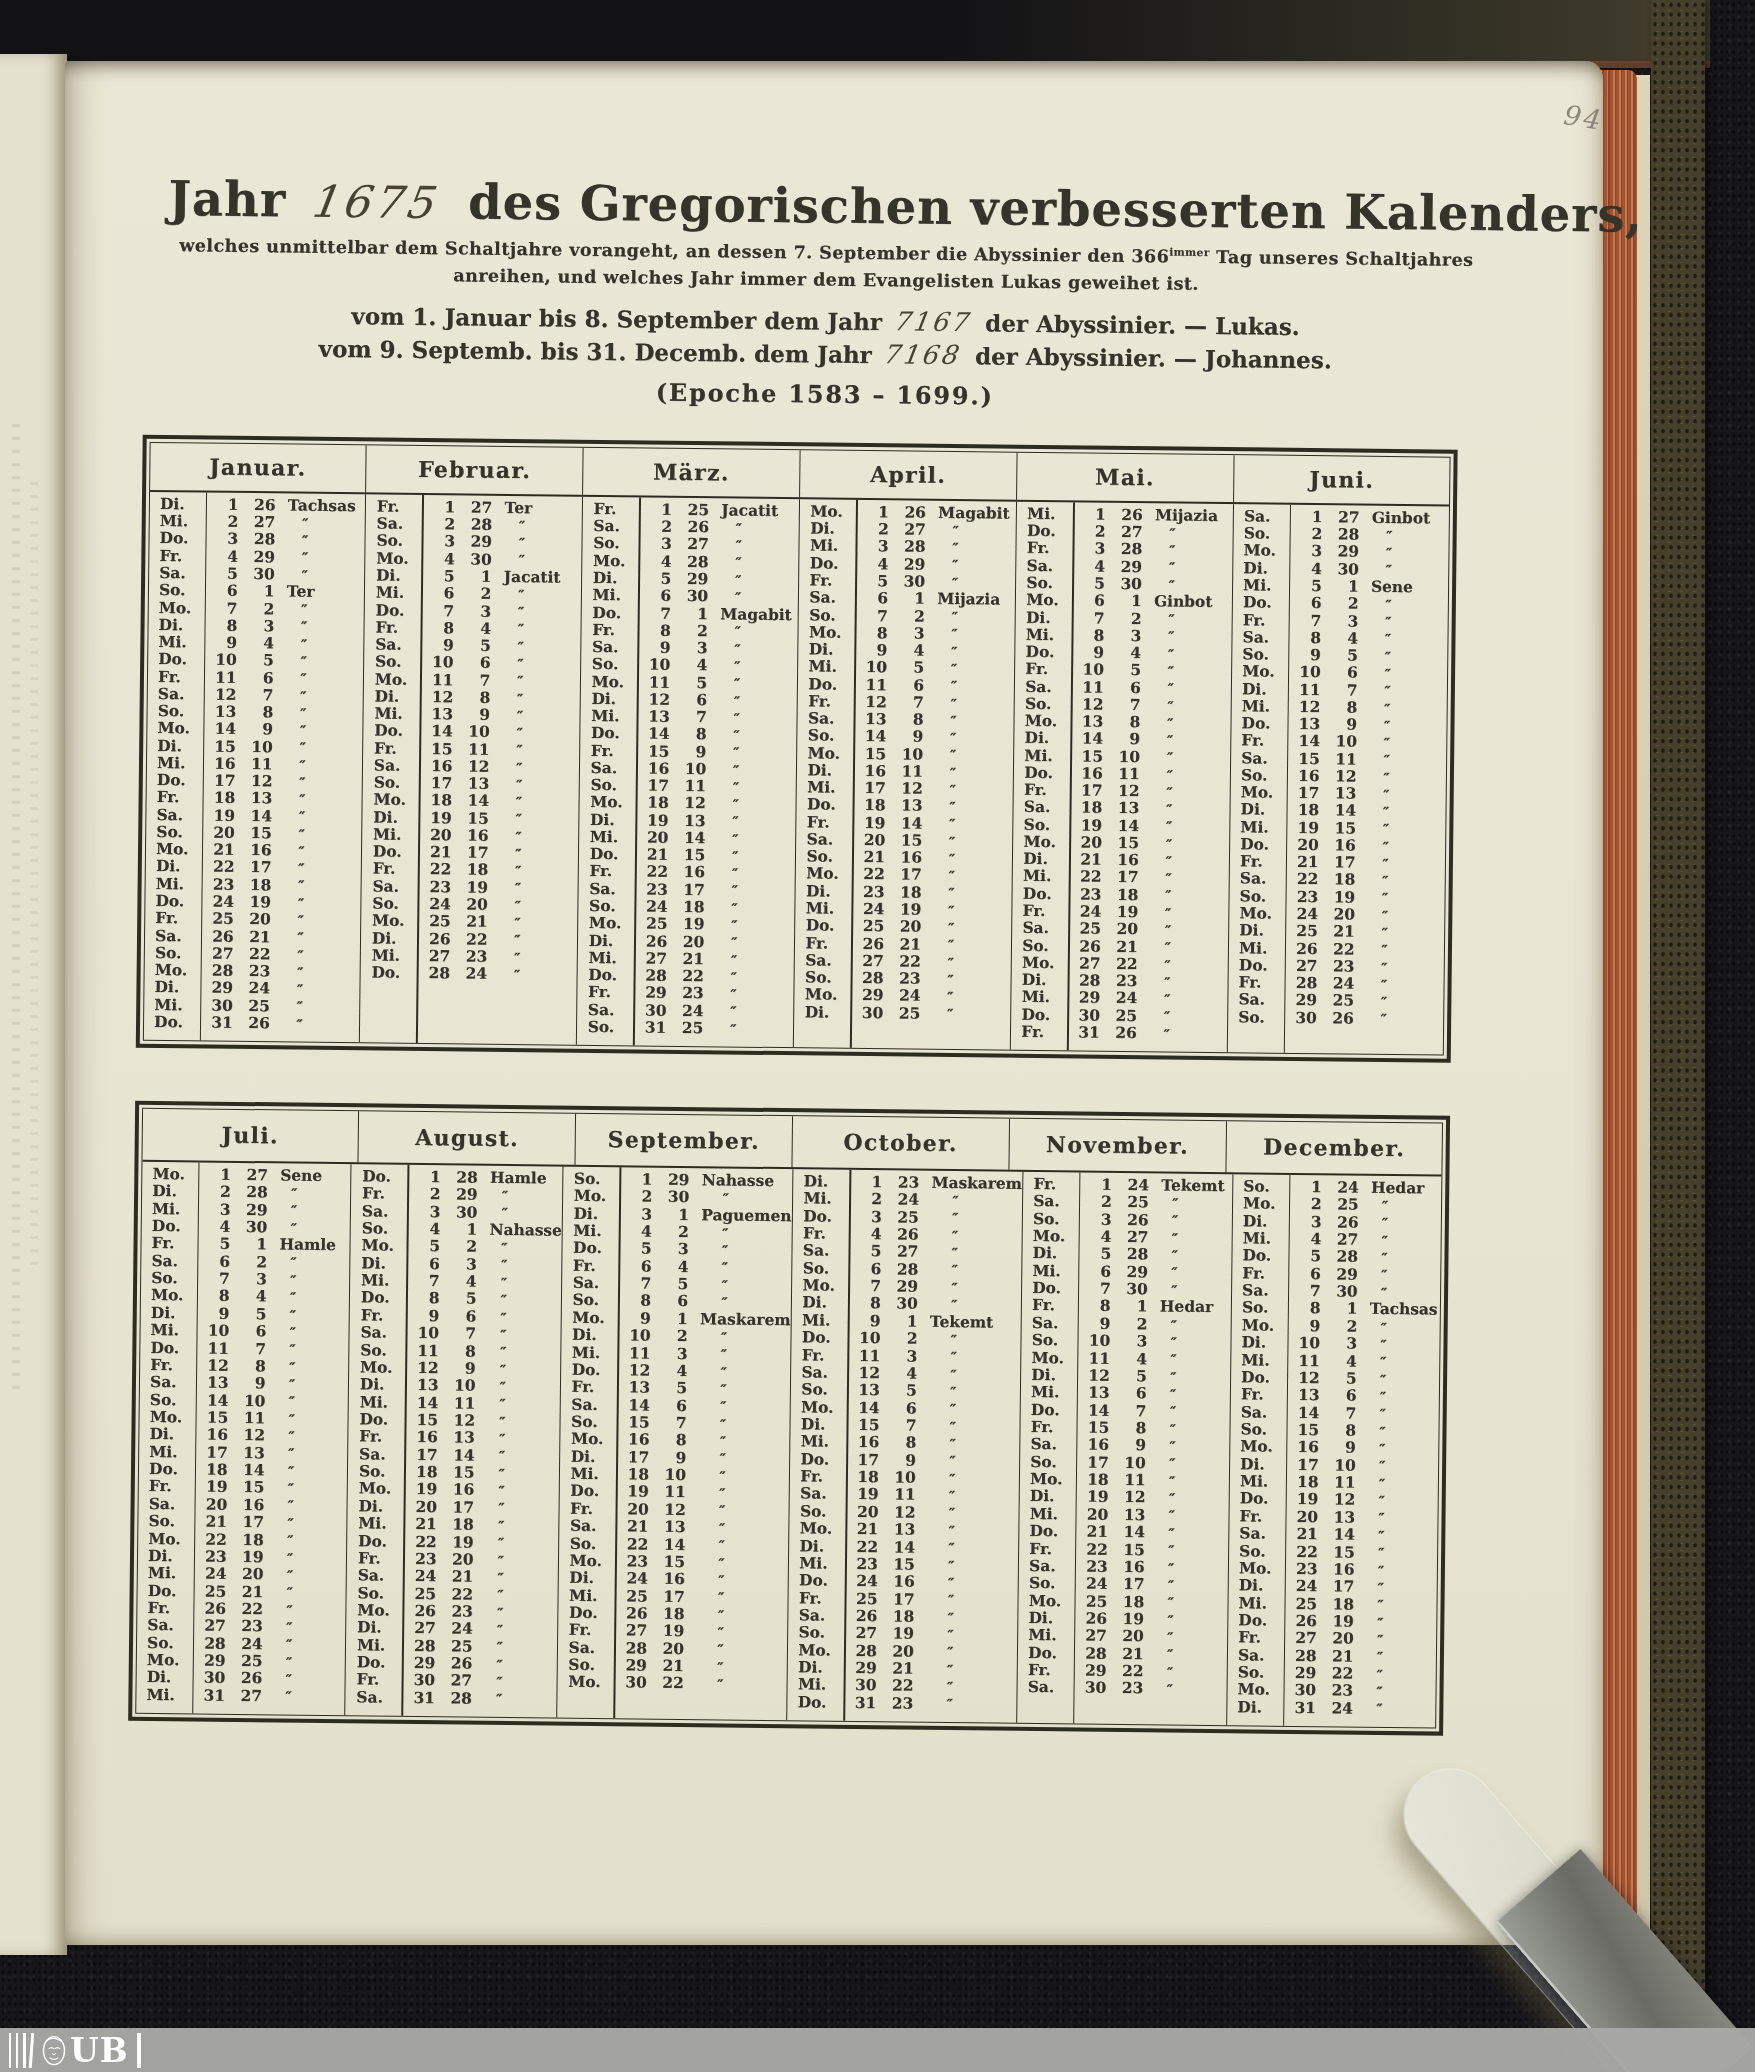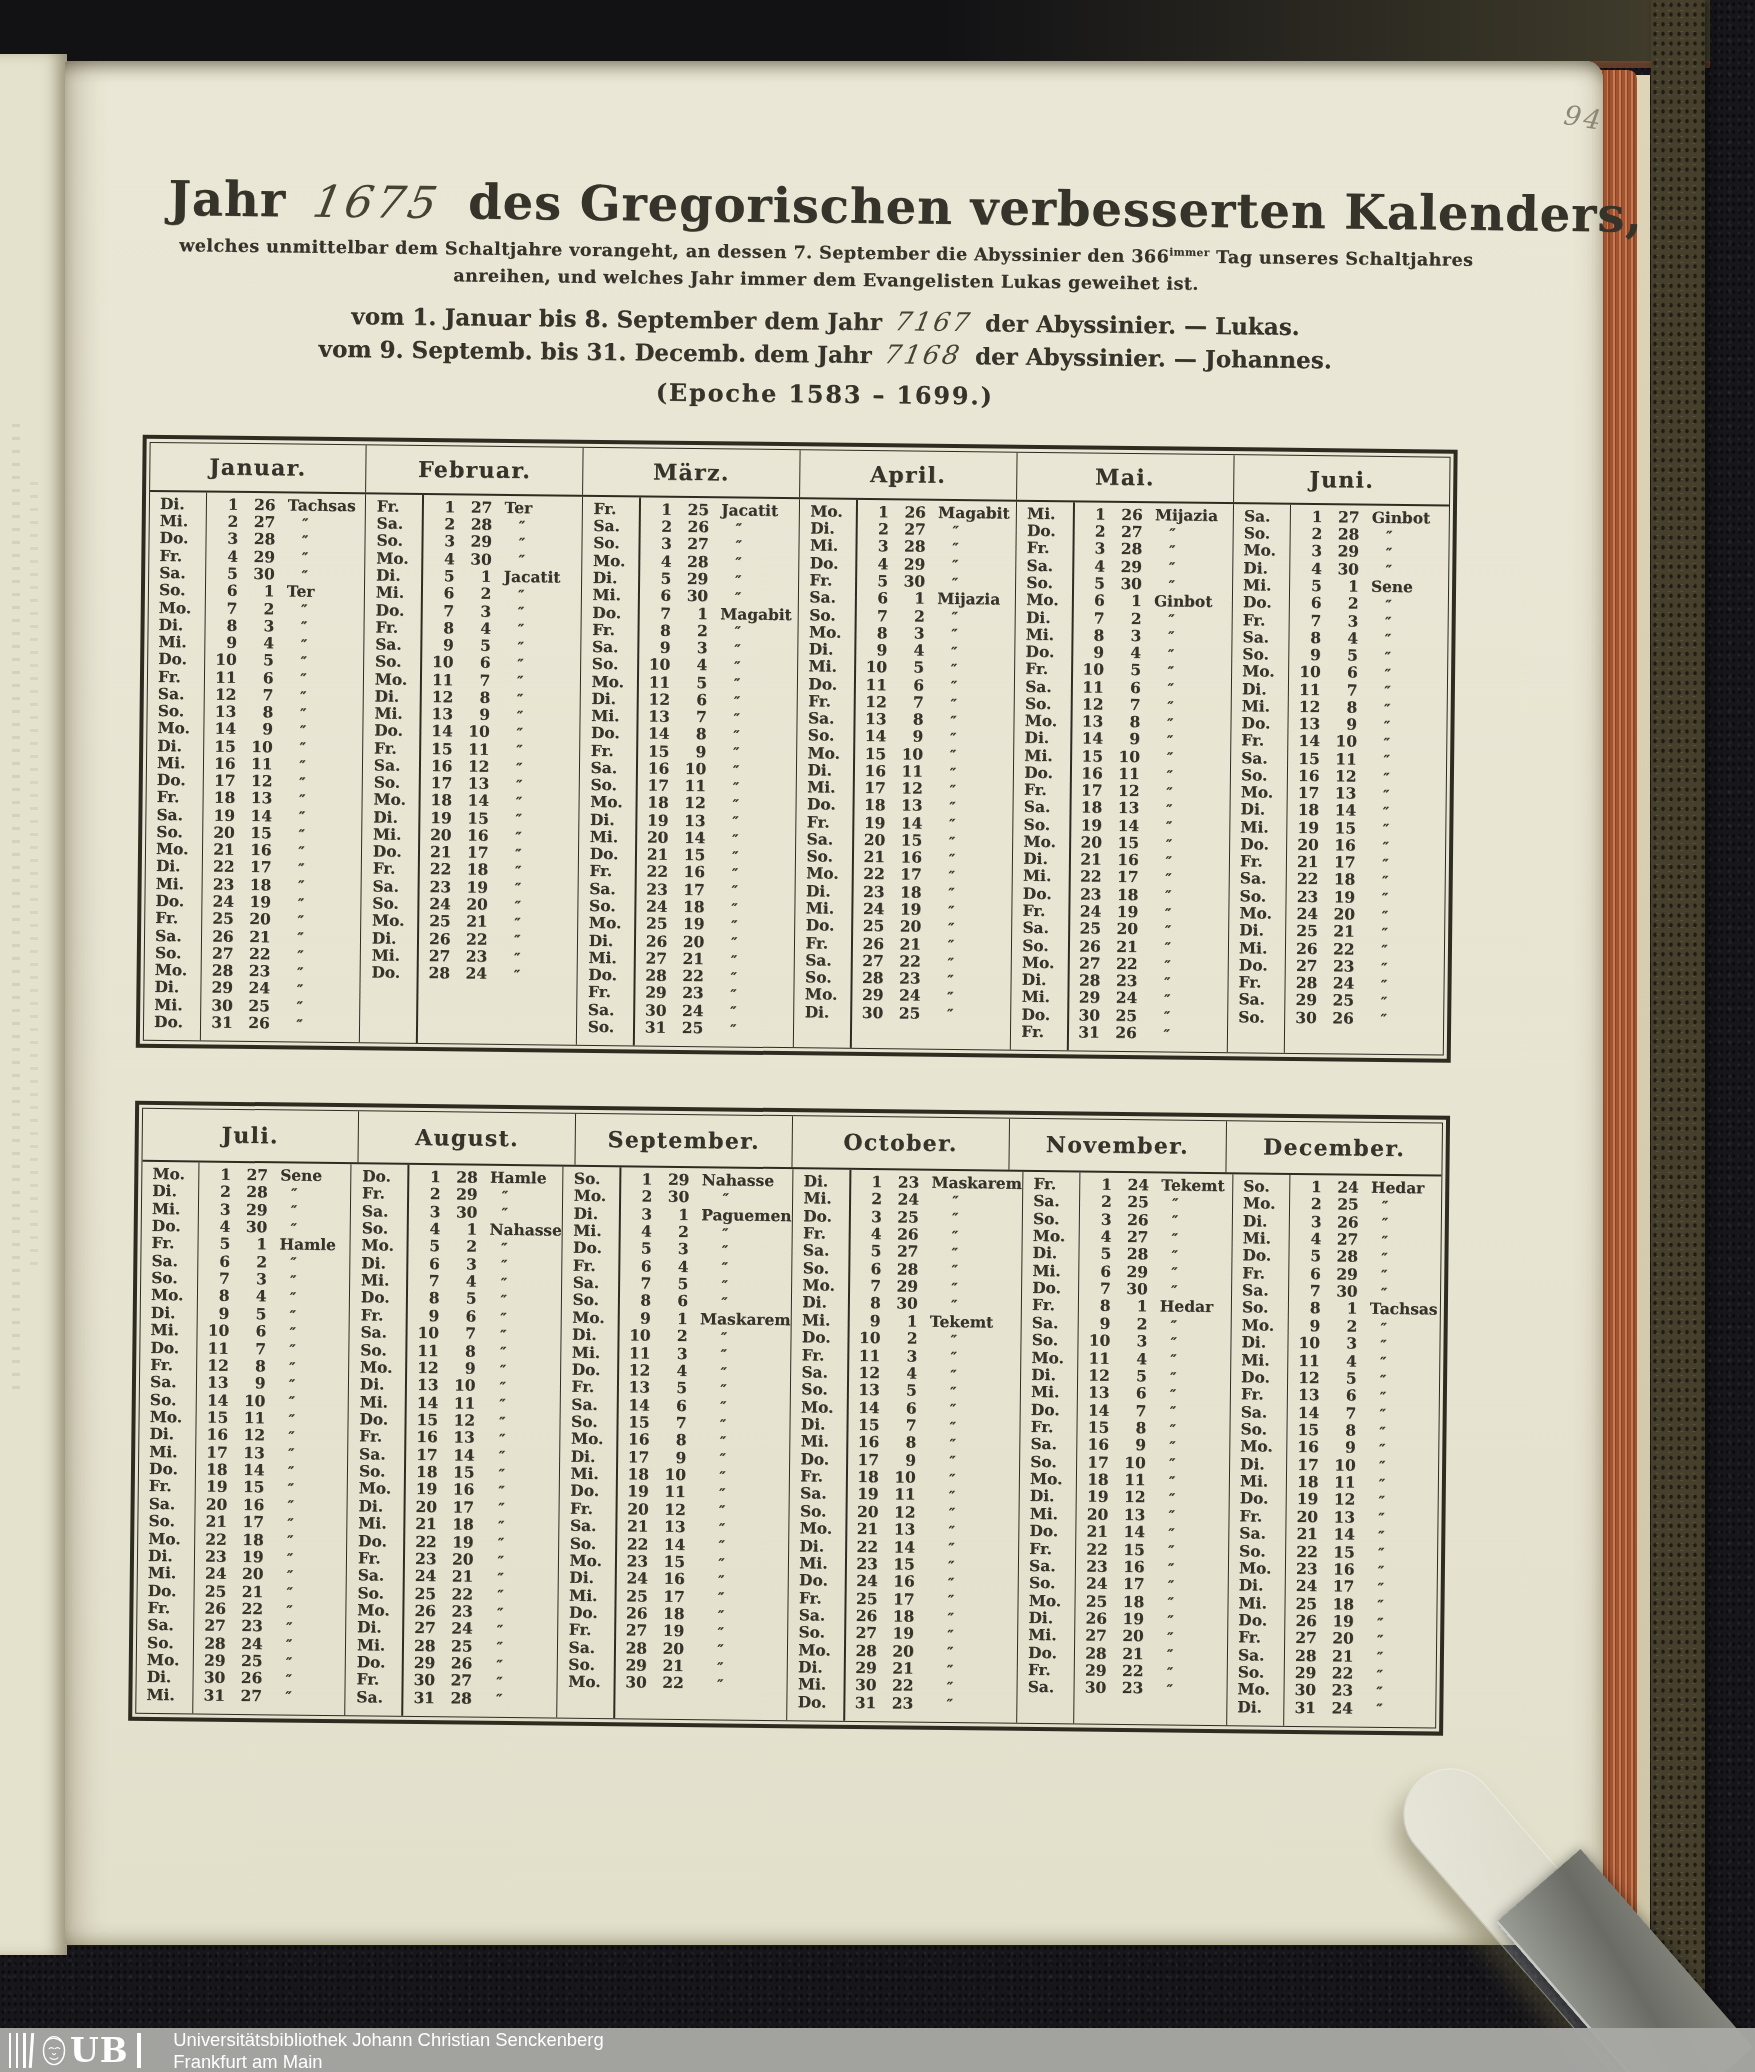--- a/index.html
+++ b/index.html
@@ -2441,19 +2441,15 @@
           <span class="ll3"></span>
           <span class="ll4"></span>
       </div>
       <svg class="logo-face" width="30" height="35" viewBox="0 0 34 40">
         <ellipse cx="17" cy="19" rx="12" ry="16" fill="none" stroke="#ffffff" stroke-width="1.6"></ellipse>
         <path d="M11 17 q3 -3 6 0 M18 17 q3 -3 6 0 M15 22 q2 3 4 0 M12 27 q5 4 10 0 M8 8 q9 -7 18 1" fill="none" stroke="#ffffff" stroke-width="1.3"></path>
       </svg>
       <div class="logo-ub">UB</div>
       <div class="logo-bar"></div>
     </div>
-    <div class="inst">
-      <div>Universitätsbibliothek Johann Christian Senckenberg</div>
-      <div>Frankfurt am Main</div>
-    </div>
   </div>
 </div>
 
 
 </body></html>

